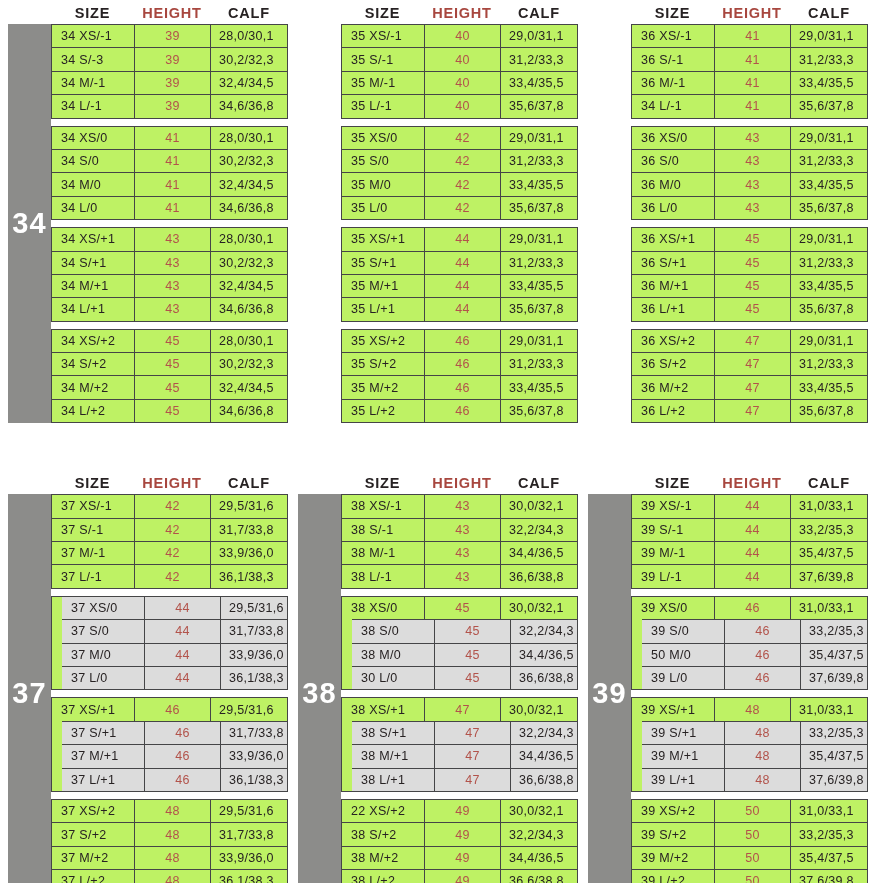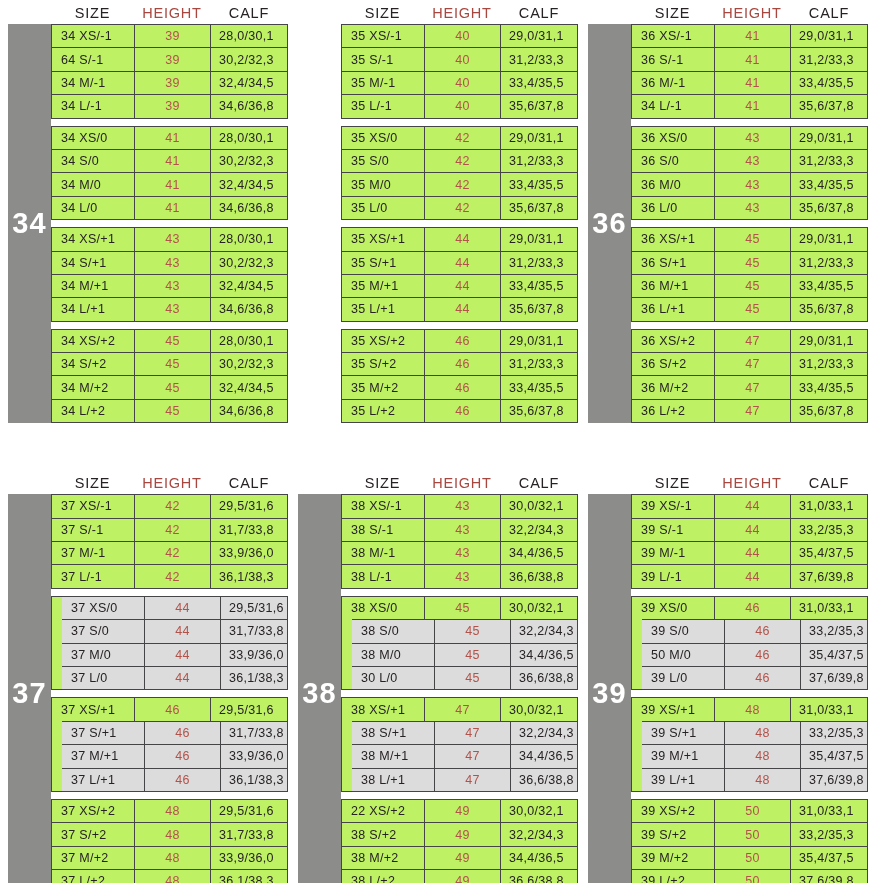--- a/index.html
+++ b/index.html
@@ -19,21 +19,21 @@
   }
   .grid{
     display:grid;
     grid-template-columns:290px 290px 292px;
     row-gap:49px;
     padding-top:2px;
   }
   .unit{width:280px;margin-left:8px;}
   .unit-head{
     display:flex;height:22px;margin-left:43px;align-items:center;
-    font-weight:normal;font-size:14.5px;letter-spacing:0.8px;
+    font-weight:bold;font-size:14.5px;letter-spacing:0.8px;
   }
   .h{display:block;text-align:center;color:var(--text-dark);}
   .h.size{width:83px;}
   .h.height{width:76px;color:var(--header-red);}
   .h.calf{width:78px;}
   .unit-body{position:relative;padding-left:43px;}
   .label{
     position:absolute;left:0;top:0;bottom:0;width:43px;
     background:var(--label-gray);color:#ffffff;
     display:flex;align-items:center;justify-content:center;
@@ -66,21 +66,21 @@
     <div class="unit-body">
       <div class="label">34</div>
       <div class="blocks">
           <div class="block">
             <div class="row">
               <span class="cell size">34 XS/-1</span>
               <span class="cell height">39</span>
               <span class="cell calf">28,0/30,1</span>
             </div>
             <div class="row">
-              <span class="cell size">64 S/-1</span>
+              <span class="cell size">34 S/-3</span>
               <span class="cell height">39</span>
               <span class="cell calf">30,2/32,3</span>
             </div>
             <div class="row">
               <span class="cell size">34 M/-1</span>
               <span class="cell height">39</span>
               <span class="cell calf">32,4/34,5</span>
             </div>
             <div class="row">
               <span class="cell size">34 L/-1</span>
@@ -258,21 +258,20 @@
     </div>
   </section>
 
   <section class="unit">
     <div class="unit-head">
       <span class="h size">SIZE</span>
       <span class="h height">HEIGHT</span>
       <span class="h calf">CALF</span>
     </div>
     <div class="unit-body">
-      <div class="label">36</div>
       <div class="blocks">
           <div class="block">
             <div class="row">
               <span class="cell size">36 XS/-1</span>
               <span class="cell height">41</span>
               <span class="cell calf">29,0/31,1</span>
             </div>
             <div class="row">
               <span class="cell size">36 S/-1</span>
               <span class="cell height">41</span>

